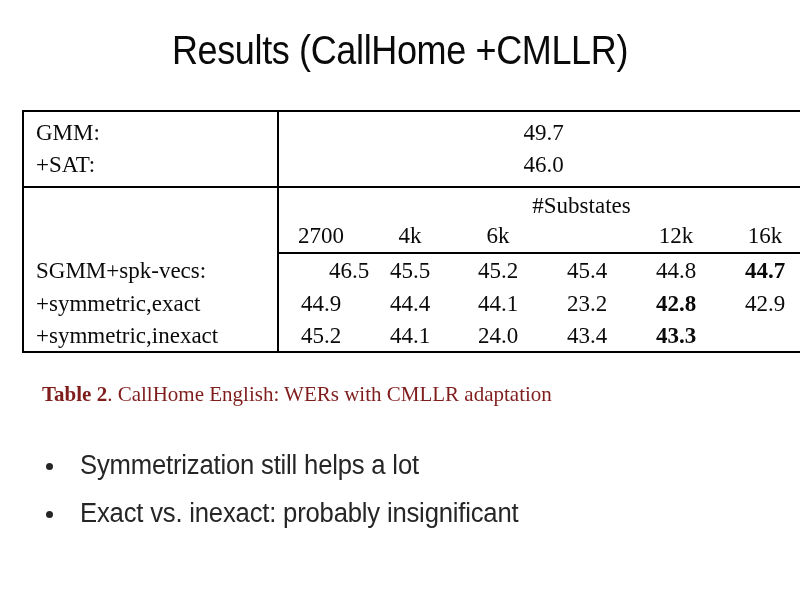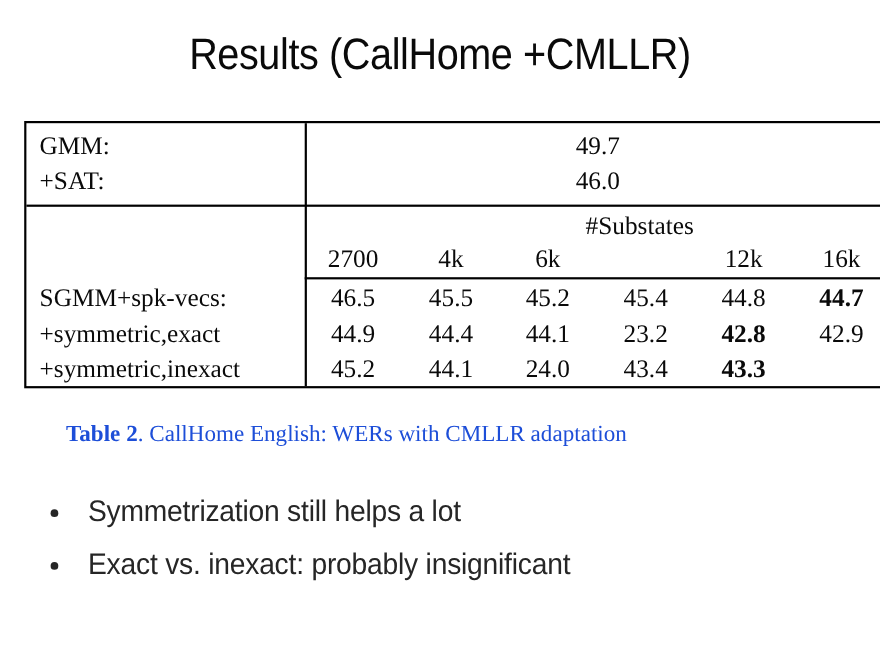--- a/index.html
+++ b/index.html
@@ -153,23 +153,22 @@
   .cell.bold { font-weight: bold; }
 
   
   .caption {
     position: absolute;
     left: 42px;
     top: 381px;
     font-family: "Liberation Serif", serif;
     font-size: 21px;
     line-height: 26px;
-    color: #1d4ed8;
-    white-space: nowrap;
-    margin-left: 18px;
+    color: #7f1d1d;
+    white-space: nowrap;
   }
   .caption b { font-weight: bold; }
 
   
   .bullet-list {
     position: absolute;
     left: 40px;
     top: 444px;
     width: 720px;
   }
@@ -222,21 +221,21 @@
 
     <div class="substates-head">#Substates</div>
 
     <div class="col-head" style="left:253px;">2700</div>
     <div class="col-head" style="left:342px;">4k</div>
     <div class="col-head" style="left:430px;">6k</div>
     <div class="col-head" style="left:608px;">12k</div>
     <div class="col-head" style="left:697px;">16k</div>
 
     <div class="row-label d1">SGMM+spk-vecs:</div>
-    <div class="cell" style="left:253px; top:147px;">46.5</div>
+    <div class="cell" style="left:253px; top:147px;padding-left:28px;">46.5</div>
     <div class="cell" style="left:342px; top:147px;">45.5</div>
     <div class="cell" style="left:430px; top:147px;">45.2</div>
     <div class="cell" style="left:519px; top:147px;">45.4</div>
     <div class="cell" style="left:608px; top:147px;">44.8</div>
     <div class="cell bold" style="left:697px; top:147px;">44.7</div>
 
     <div class="row-label d2">+symmetric,exact</div>
     <div class="cell" style="left:253px; top:180px;">44.9</div>
     <div class="cell" style="left:342px; top:180px;">44.4</div>
     <div class="cell" style="left:430px; top:180px;">44.1</div>

